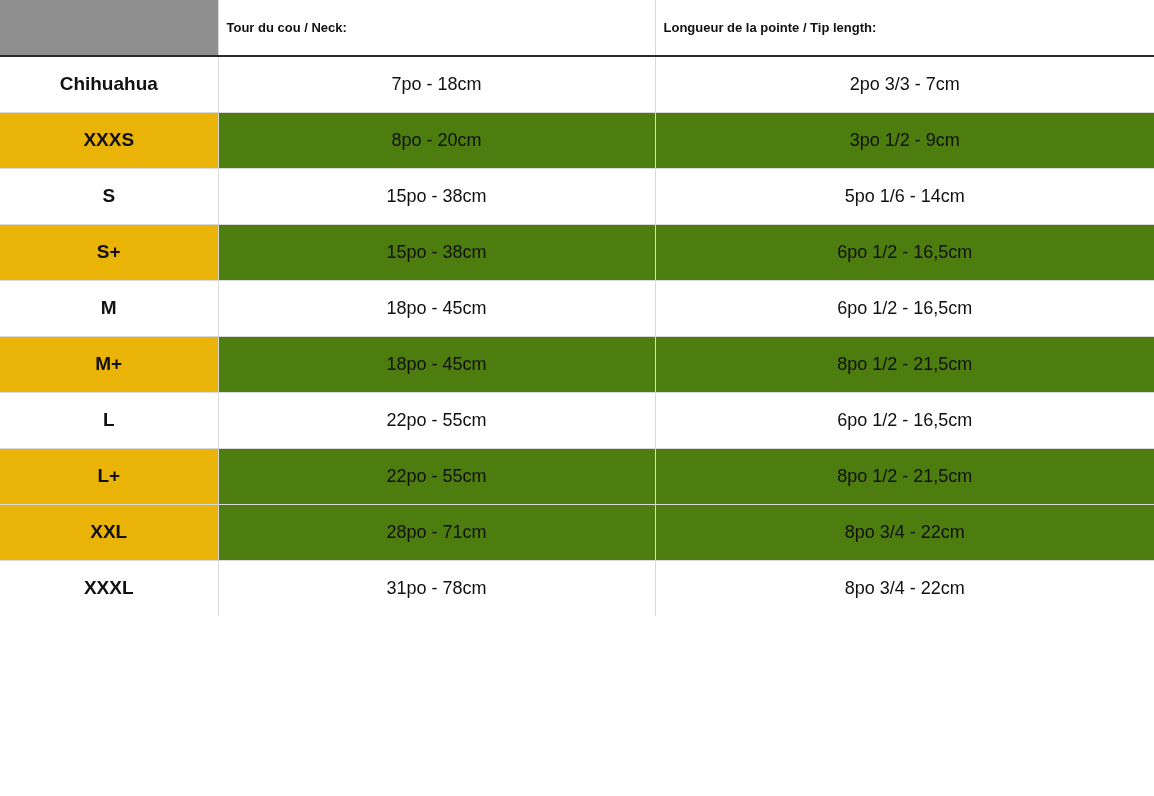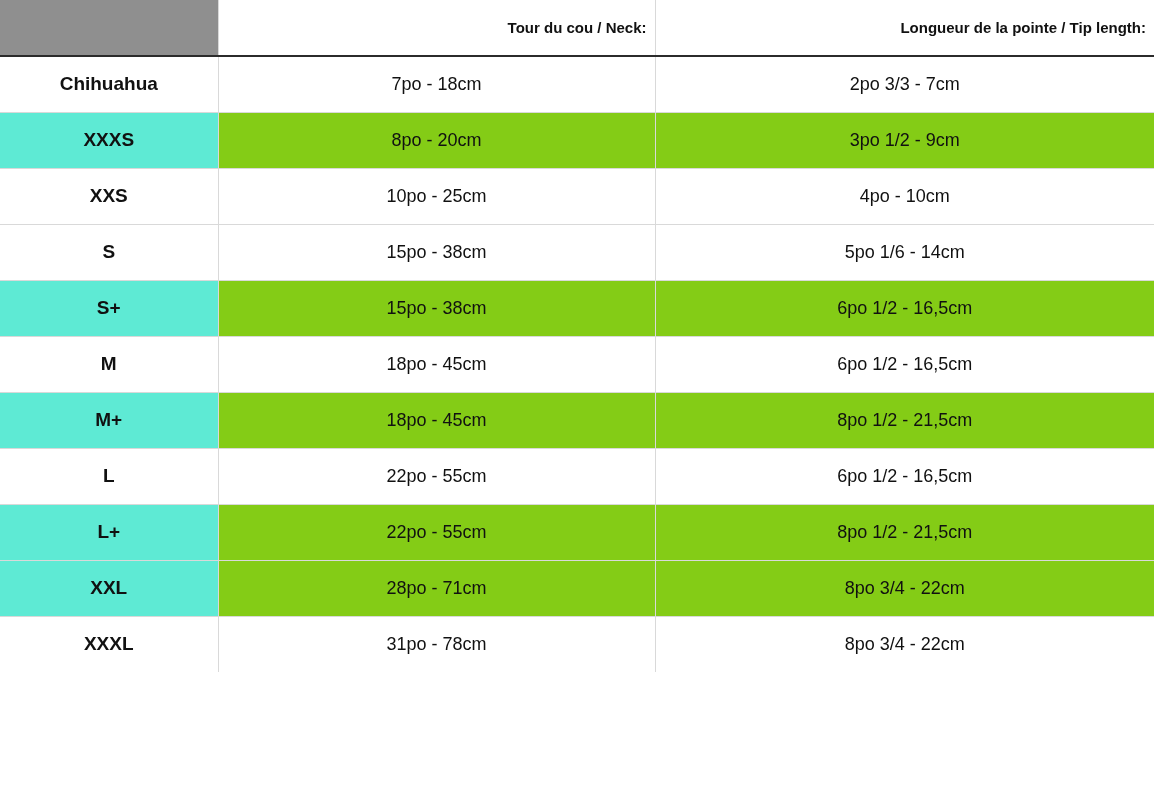--- a/index.html
+++ b/index.html
@@ -18,23 +18,23 @@
     border-collapse: collapse;
     width: 1154px;
     table-layout: fixed;
   }
   table.size-table col.col-size   { width: 218px; }
   table.size-table col.col-neck   { width: 437px; }
   table.size-table col.col-tip    { width: 499px; }
 
   thead th {
     height: 56px;
-    font-size: 15px;
+    font-size: 13px;
     font-weight: bold;
-    text-align: right;
+    text-align: left;
     vertical-align: middle;
     border-bottom: 2px solid #2b2b2b;
     background: #ffffff;
     padding: 0 8px;
     box-sizing: border-box;
   }
   thead th.corner {
     background: #8f8f8f;
     border-bottom: 2px solid #2b2b2b;
     border-right: 1px solid #d9d9d9;
@@ -55,24 +55,24 @@
   tbody td.size-cell {
     font-weight: bold;
     font-size: 19px;
     border-right: 1px solid #d9d9d9;
     margin-left: 34px;
   }
   tbody td.neck-cell {
     border-right: 1px solid #d9d9d9;
   }
   tbody tr.alt td {
-    background: #84cc16;
+    background: #4d7c0f;
   }
   tbody tr.alt td.size-cell {
-    background: #5eead4;
+    background: #eab308;
   }
   tbody tr:last-child td {
     border-bottom: none;
   }
 </style>
 </head>
 <body>
 
 <table class="size-table">
   <colgroup>
@@ -90,25 +90,20 @@
   <tbody id="table-body">
       <tr>
         <td class="size-cell">Chihuahua</td>
         <td class="neck-cell">7po - 18cm</td>
         <td class="tip-cell">2po 3/3 - 7cm</td>
       </tr>
       <tr class="alt">
         <td class="size-cell">XXXS</td>
         <td class="neck-cell">8po - 20cm</td>
         <td class="tip-cell">3po 1/2 - 9cm</td>
-      </tr>
-      <tr>
-        <td class="size-cell">XXS</td>
-        <td class="neck-cell">10po - 25cm</td>
-        <td class="tip-cell">4po - 10cm</td>
       </tr>
       <tr>
         <td class="size-cell">S</td>
         <td class="neck-cell">15po - 38cm</td>
         <td class="tip-cell">5po 1/6 - 14cm</td>
       </tr>
       <tr class="alt">
         <td class="size-cell">S+</td>
         <td class="neck-cell">15po - 38cm</td>
         <td class="tip-cell">6po 1/2 - 16,5cm</td>

